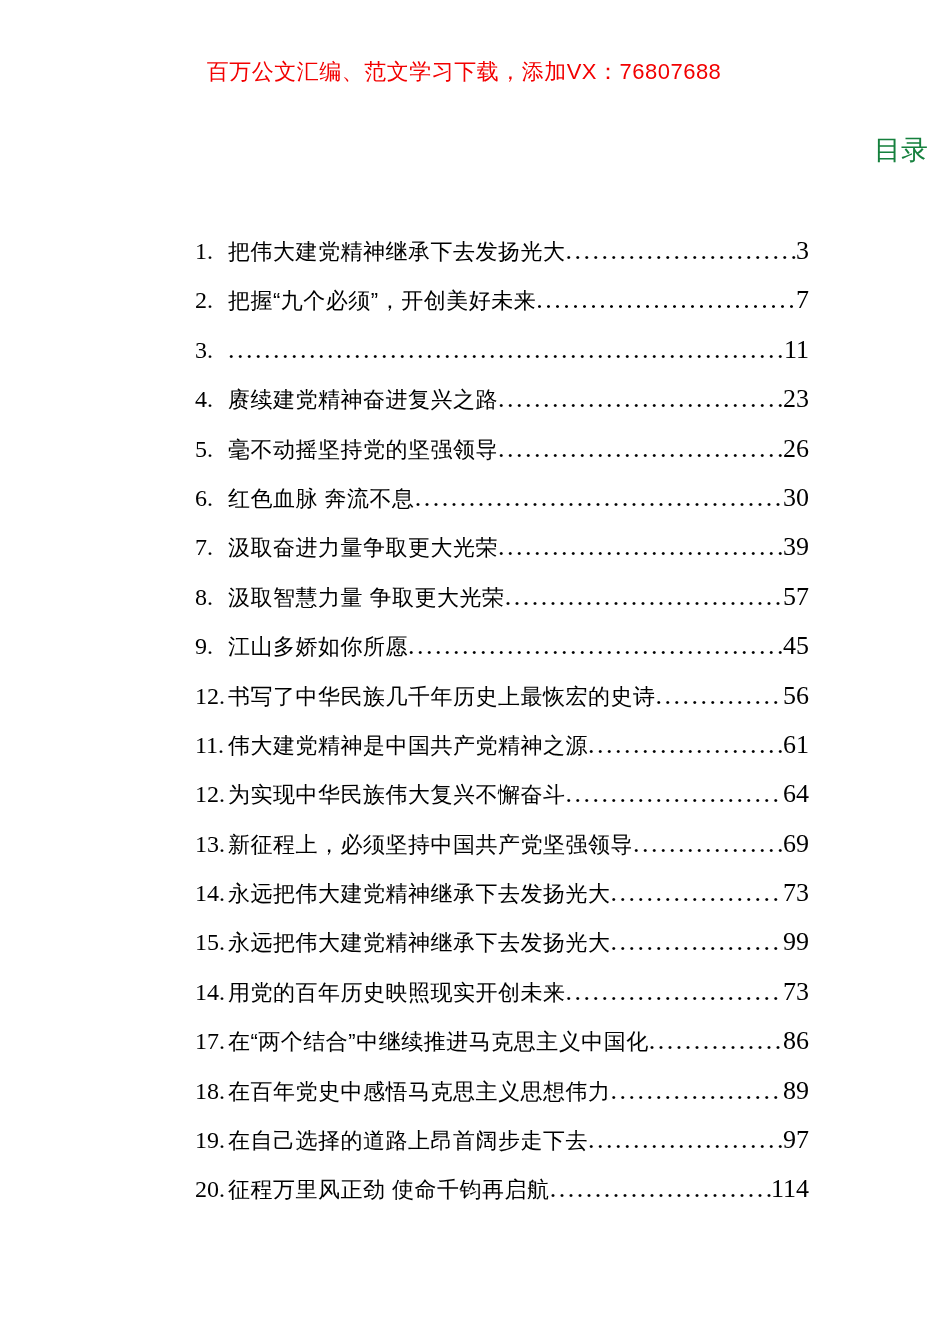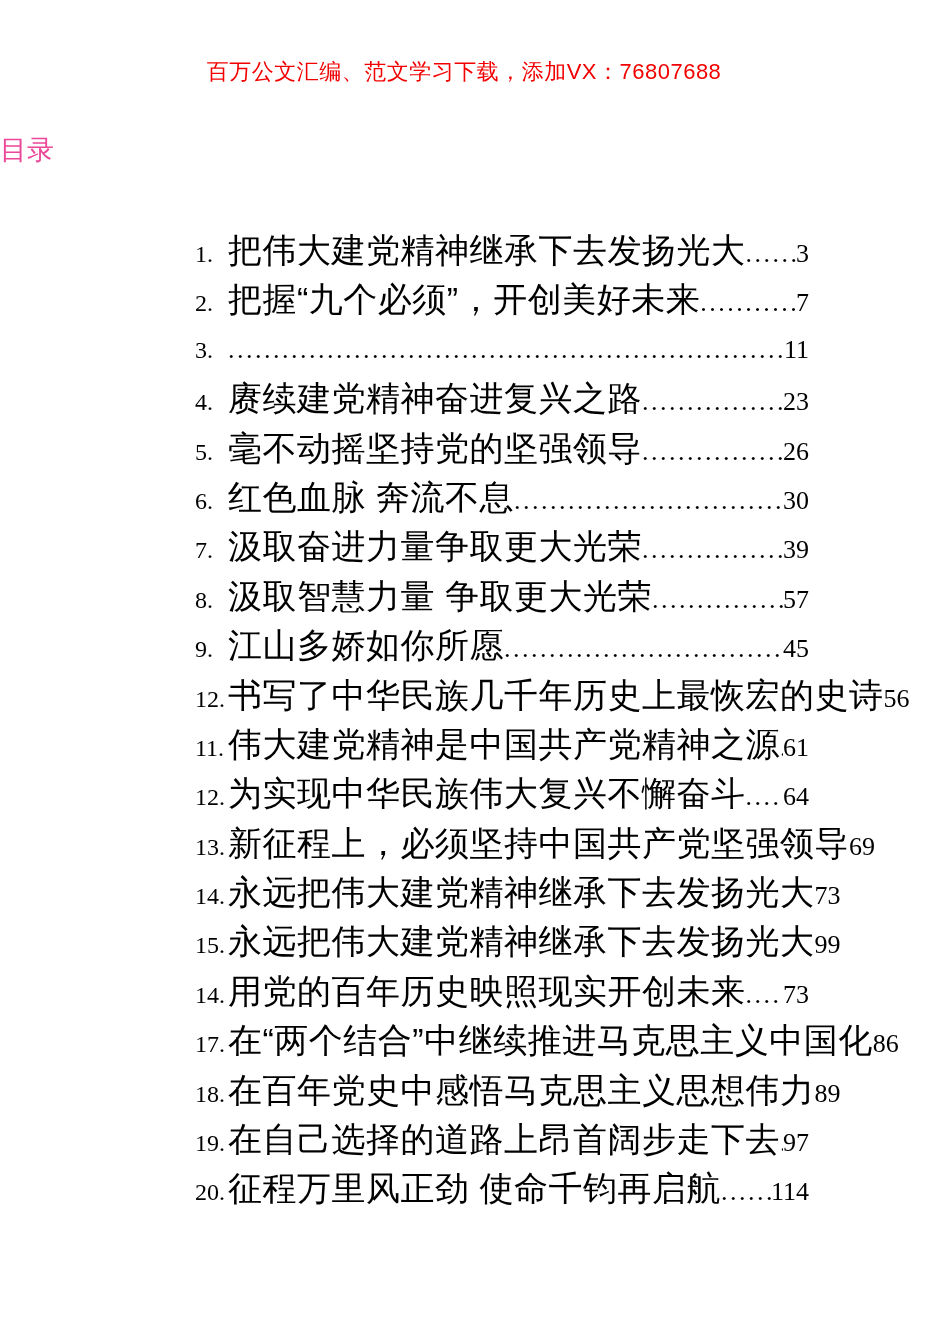--- a/index.html
+++ b/index.html
@@ -16,46 +16,46 @@
   .notice {
     margin-top: 58px;
     text-align: center;
     font-size: 22px;
     line-height: 28px;
     color: #f20000;
     letter-spacing: 0.5px;
   }
   .doc-title {
     margin: 48px 0 8px 0;
-    text-align: left;
+    text-align: right;
     font-size: 27px;
     font-weight: 400;
     line-height: 32px;
-    color: #ec4899;
+    color: #15803d;
   }
   .toc {
     margin: 60px 0 0 195px;
     width: 614px;
   }
   .toc-row {
     display: flex;
     align-items: baseline;
     height: 49.4px;
     line-height: 49.4px;
     white-space: nowrap;
   }
   .toc-num {
     flex: 0 0 33px;
     width: 33px;
     font-family: "Liberation Serif", serif;
     font-size: 24px;
   }
   .toc-title {
     flex: 0 0 auto;
-    font-size: 34px;
+    font-size: 22px;
     letter-spacing: 0.5px;
   }
   .toc-dots {
     flex: 1 1 0;
     min-width: 0;
     overflow: hidden;
     font-family: "Liberation Serif", serif;
     font-size: 26px;
     letter-spacing: 2.5px;
   }

